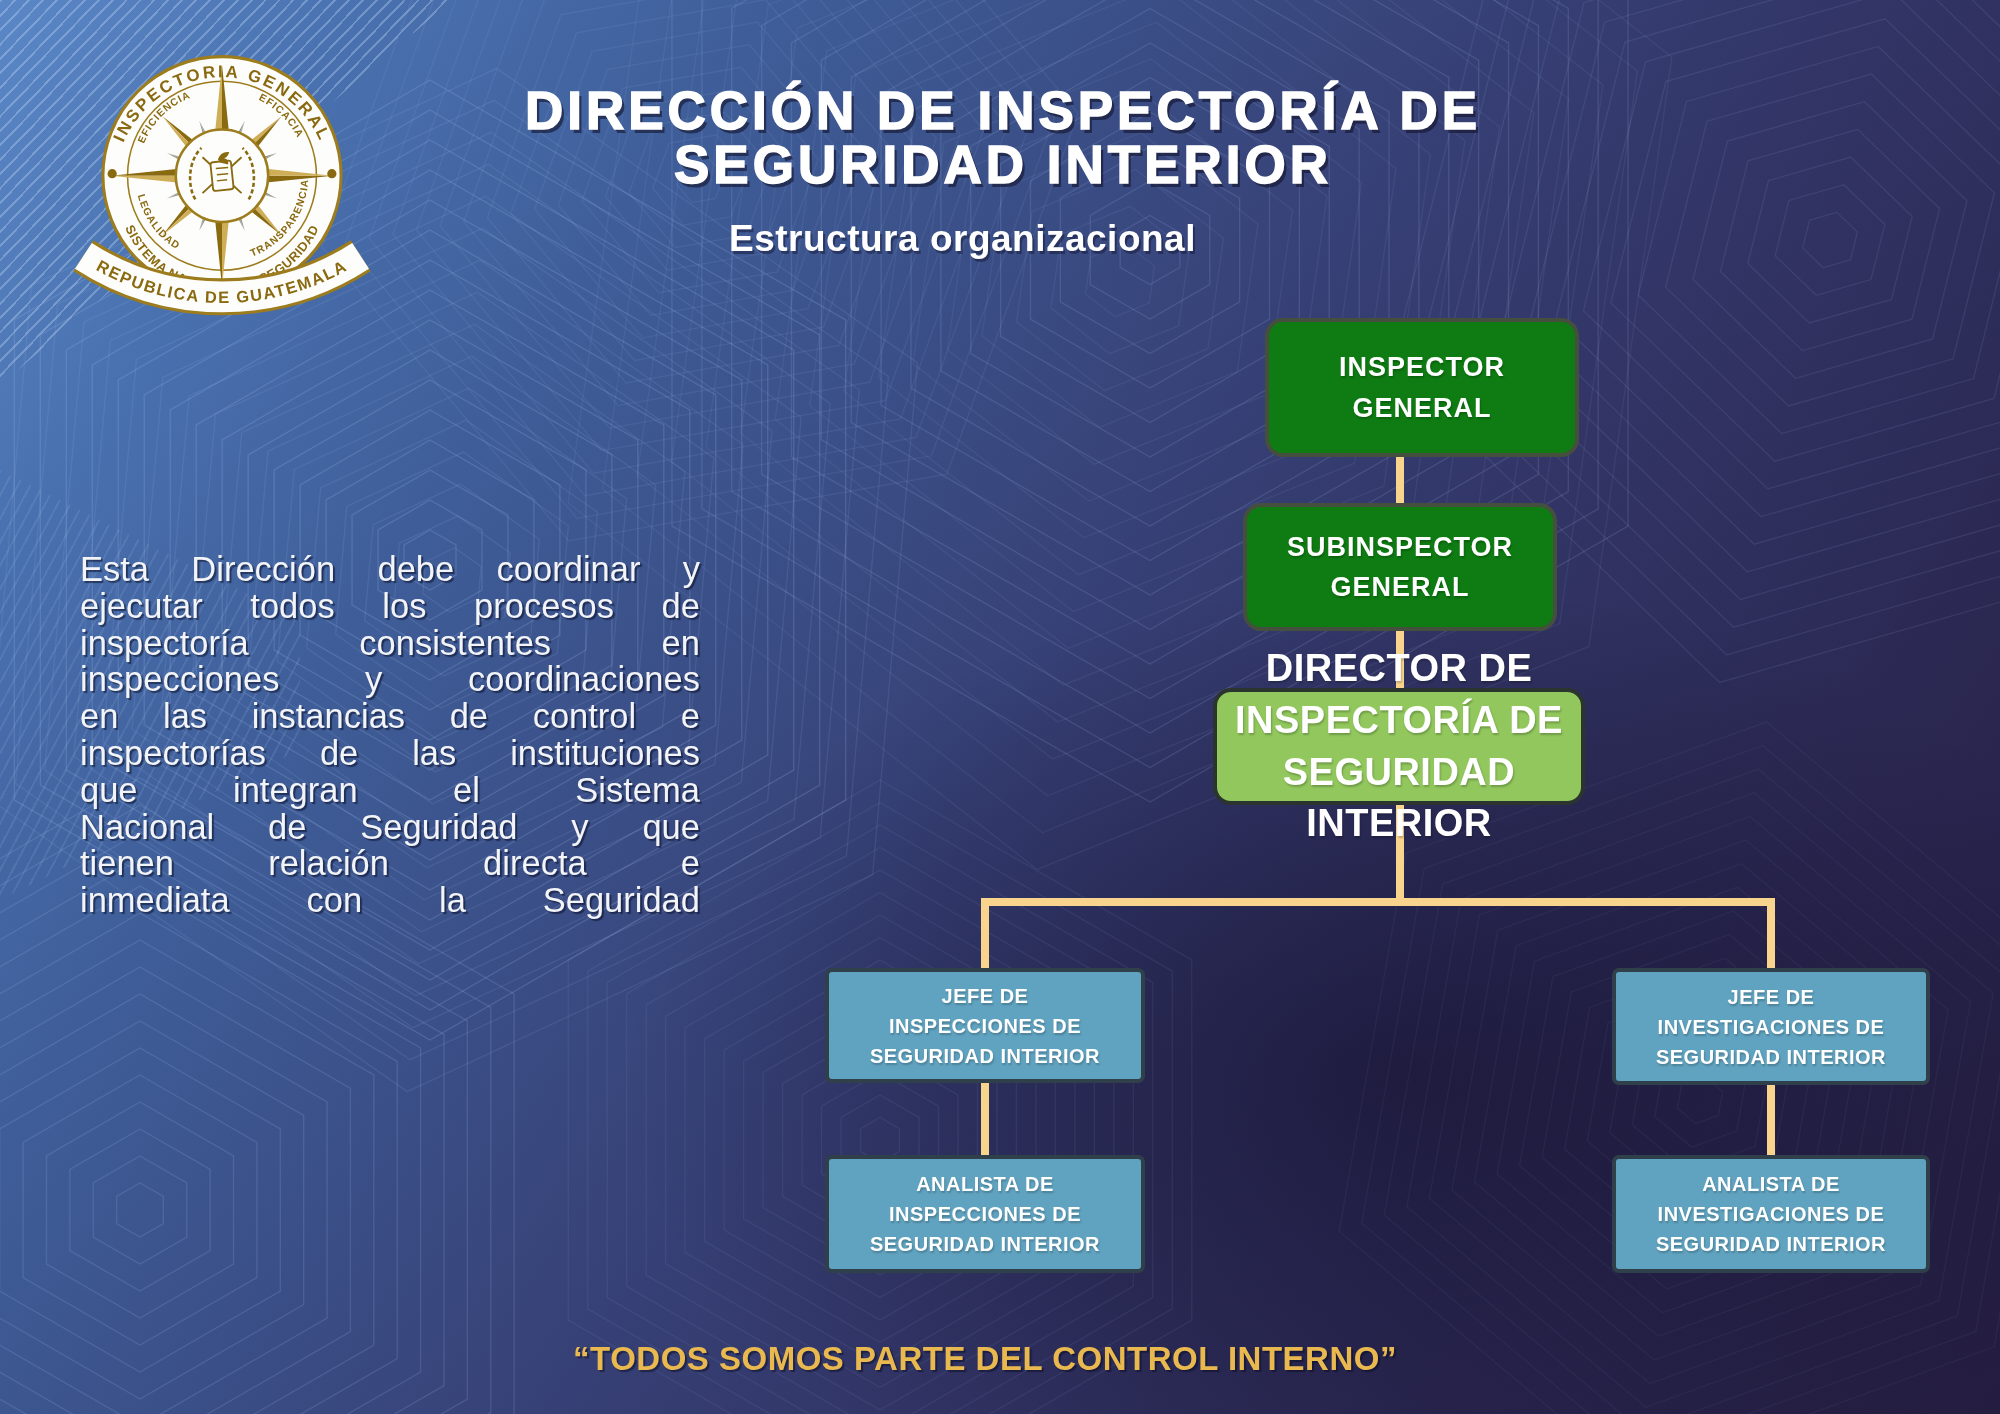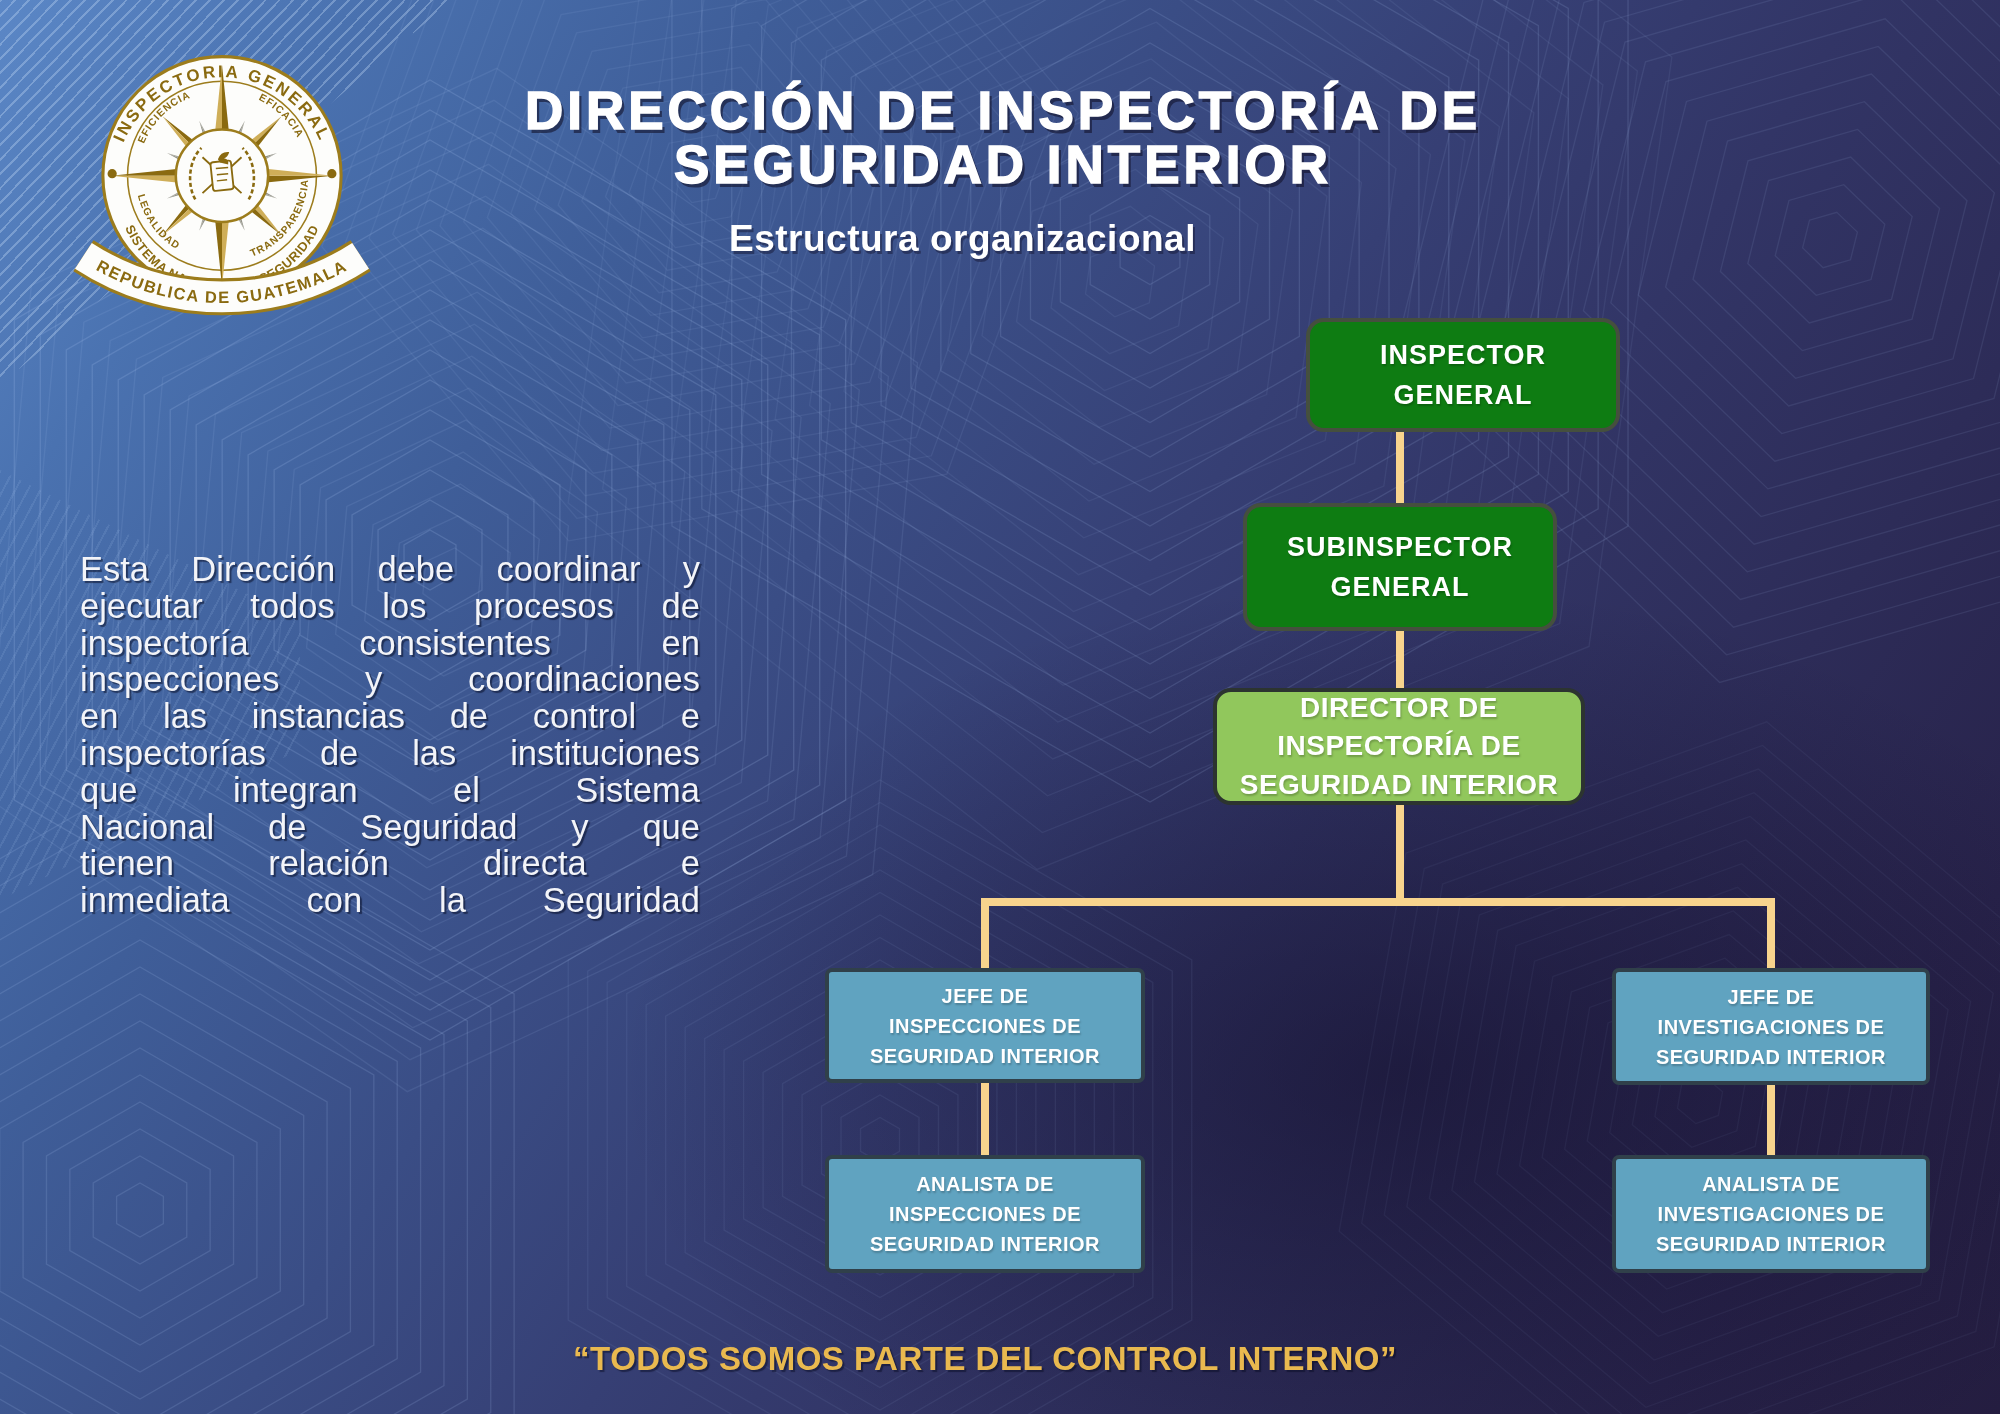--- a/index.html
+++ b/index.html
@@ -23,23 +23,23 @@
   .subtitle{position:absolute;left:-75px;right:0;top:218px;text-align:center;color:#fff;
     font-weight:700;font-size:37px;letter-spacing:.5px;text-shadow:2px 3px 0 rgba(18,18,44,.45);}
   .desc{position:absolute;left:80px;top:551px;width:620px;color:#f3f4f8;
     font-size:34.5px;line-height:36.8px;text-shadow:2px 2px 1px rgba(8,12,36,.55);}
   .desc .just{display:block;text-align:justify;text-align-last:justify;white-space:pre-line;}
   .desc .last{display:block;}
   .node{position:absolute;display:flex;align-items:center;justify-content:center;
     white-space:pre-line;text-align:center;color:#fff;border-radius:18px;box-sizing:border-box;
     text-shadow:1px 2px 2px rgba(0,0,0,.22);}
   .dark-green{background:#0e7c12;border:4px solid #454f3e;font-weight:700;font-size:27px;line-height:1.5;letter-spacing:1px;}
-  .light-green{background:#91c75c;border:4px solid #2c3430;font-weight:700;font-size:28px;line-height:1.36;letter-spacing:.5px;}
+  .light-green{background:#91c75c;border:4px solid #2c3430;font-weight:700;font-size:38px;line-height:1.36;letter-spacing:.5px;}
   .blue{background:#60a3c0;border:4px solid #30404a;border-radius:7px;font-weight:700;font-size:20px;line-height:1.5;letter-spacing:.5px;}
-  .n1{left:1306px;top:318px;width:314px;height:114px}
+  .n1{left:1265px;top:318px;width:314px;height:139px}
   .n2{left:1243px;top:503px;width:314px;height:128px}
   .n3{left:1213px;top:688px;width:372px;height:117px}
   .n4{left:825px;top:968px;width:320px;height:115px}
   .n5{left:1612px;top:968px;width:318px;height:117px}
   .n6{left:825px;top:1155px;width:320px;height:118px}
   .n7{left:1612px;top:1155px;width:318px;height:118px}
   .connectors{position:absolute;left:0;top:0;}
   .tagline{position:absolute;left:-30px;right:0;top:1340px;text-align:center;
     font-size:33px;font-weight:700;color:#e9b94f;letter-spacing:.5px;text-shadow:2px 2px 1px rgba(8,12,36,.5);}
   .logo{position:absolute;left:66px;top:32px;width:312px;height:308px;}

